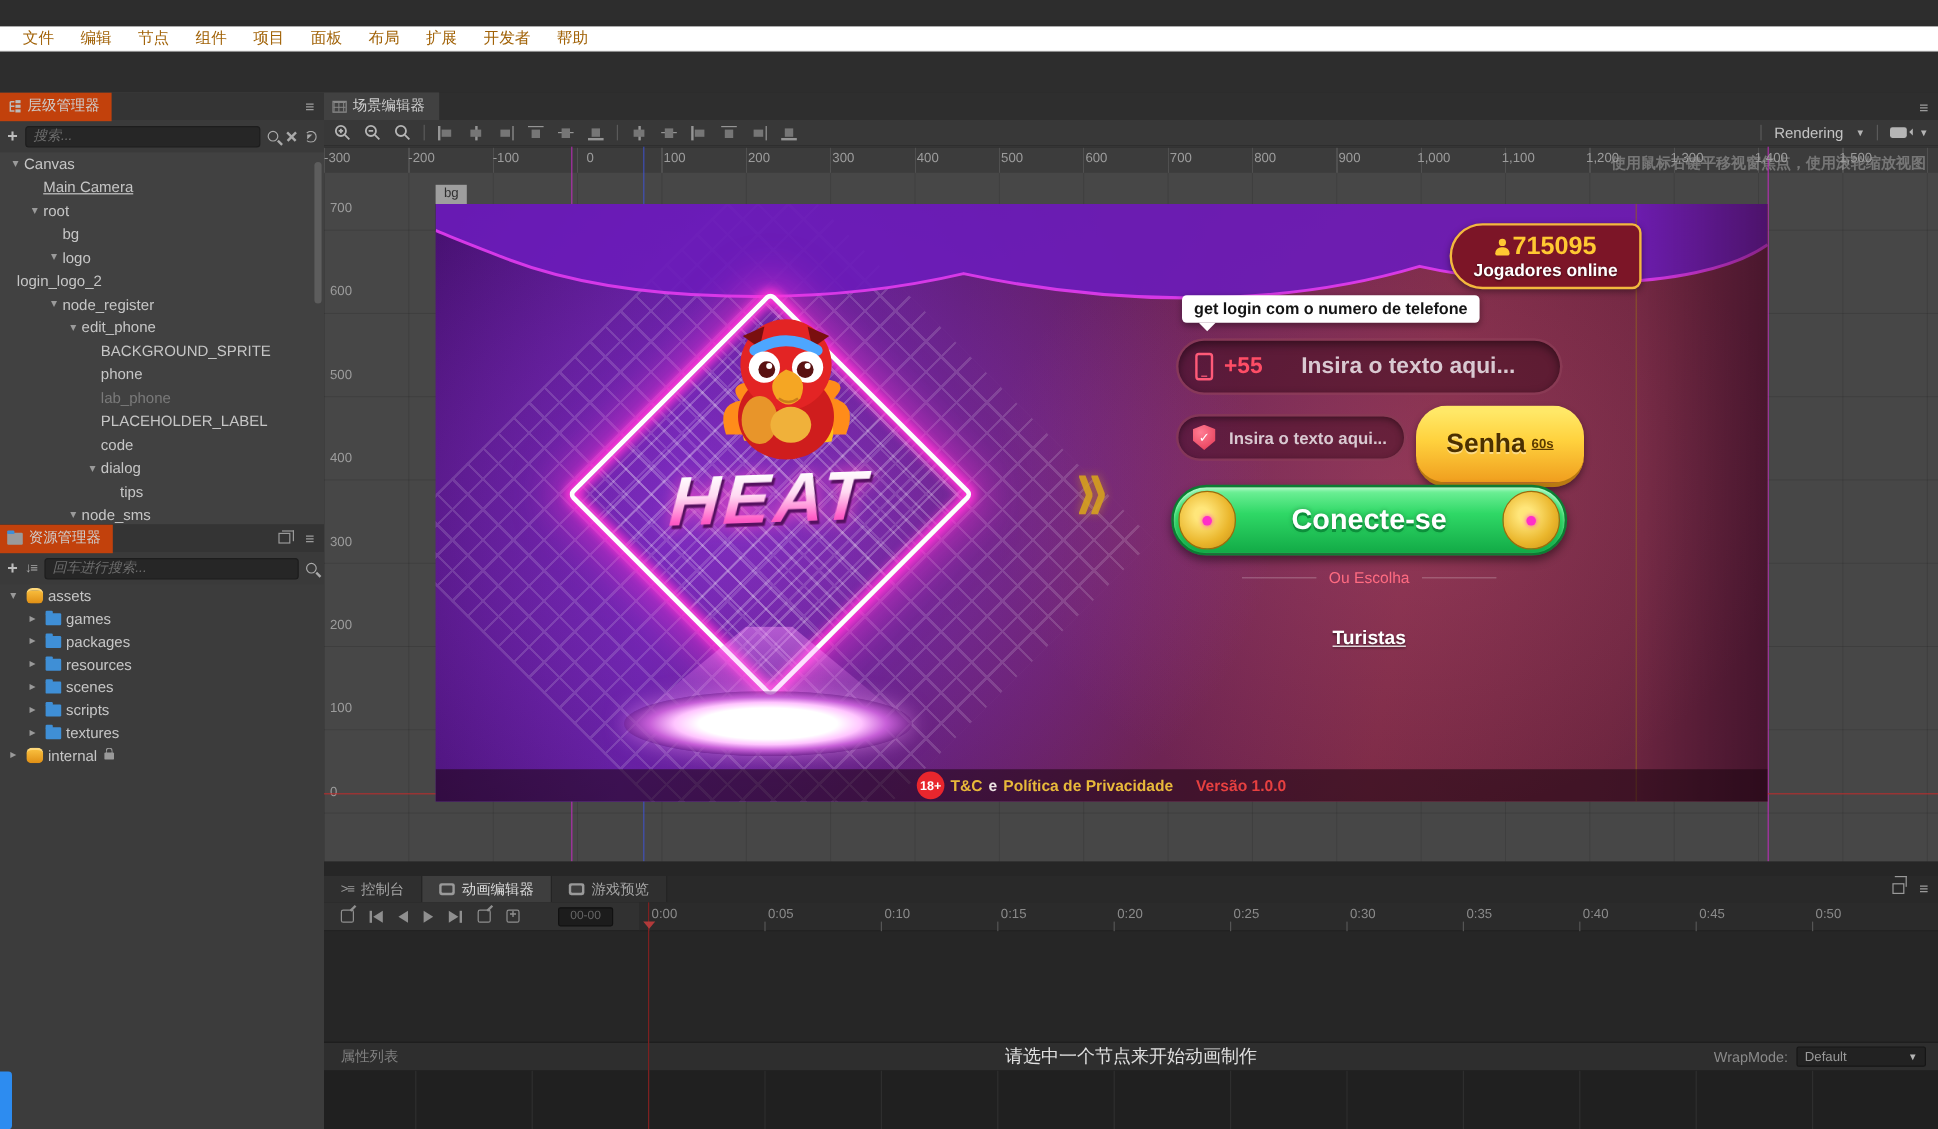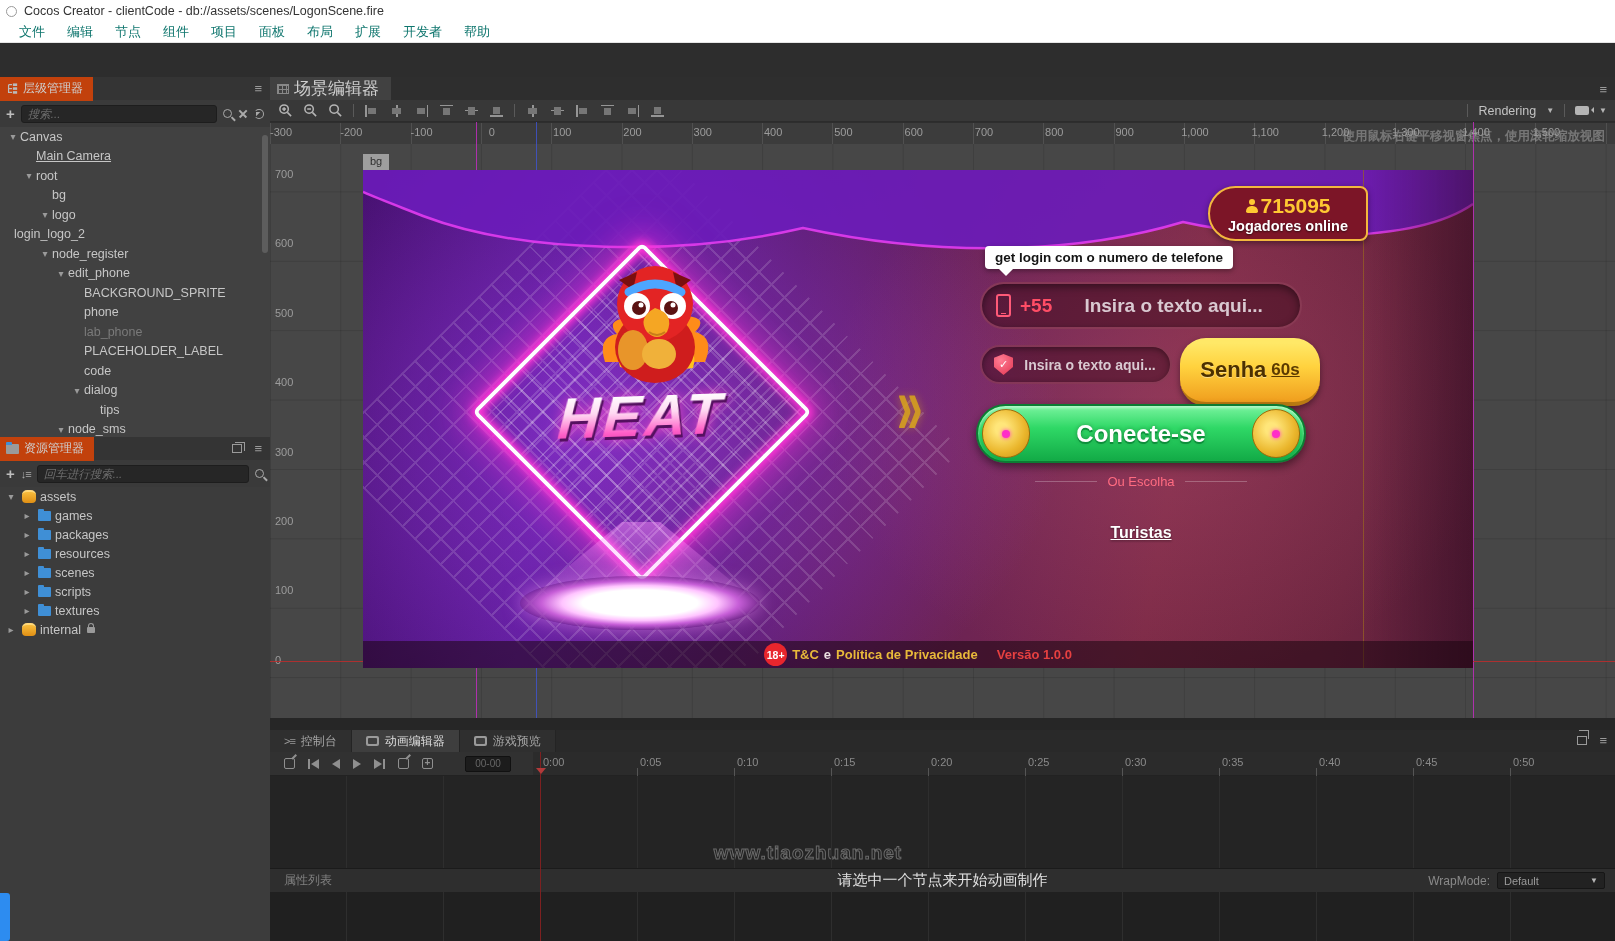--- a/index.html
+++ b/index.html
@@ -8,21 +8,21 @@
   .app { position:relative; width:1615px; height:941px; background:#2d2d2d; }
   .abs { position:absolute; }
 
   
   .titlebar { left:0; top:0; width:1615px; height:22px; background:#ffffff;
     display:flex; align-items:center; padding-left:6px; gap:7px; }
   .title-ic { width:11px; height:11px; border:1.5px solid #9a9a9a; border-radius:50%; }
   .titlebar span { font-size:12.5px; color:#333; }
   .menubar { left:0; top:22px; width:1615px; height:21px; background:#ffffff;
     display:flex; align-items:center; padding-left:8px; border-bottom:1px solid #e5e5e5;}
-  .menubar .mi { font-size:13px; color:#0f766e; padding:0 11px; cursor:default; }
+  .menubar .mi { font-size:13px; color:#a16207; padding:0 11px; cursor:default; }
 
   
   .toolbar { left:0; top:43px; width:1615px; height:34px; background:#2d2d2d; }
   .tbgroup { display:flex; background:#3a3a3a; border-radius:4px; overflow:hidden; }
   .tbtn { width:34px; height:26px; display:flex; align-items:center; justify-content:center;
     background:#484848; border-right:1px solid #3a3a3a; }
   .tbtn:last-child{border-right:none;}
   .tbtn.active { background:#5c5c5c; }
   .tools { left:28px; top:47px; display:flex; gap:26px; align-items:center; }
   .btn3d { width:36px; height:26px; background:#4a4a4a; border-radius:4px; color:#c9c9c9;
@@ -70,21 +70,21 @@
   .i-cross { width:10px; height:10px; position:relative; }
   .i-cross::before,.i-cross::after{ content:''; position:absolute; background:#aaa; }
   .i-cross::before{ left:0; top:4.5px; width:10px; height:1.5px; transform:rotate(45deg);}
   .i-cross::after{ left:0; top:4.5px; width:10px; height:1.5px; transform:rotate(-45deg);}
   .i-refresh { width:10px; height:10px; border:1.5px solid #aaa; border-radius:50%; border-left-color:transparent; position:relative; }
   .i-refresh::after{ content:''; position:absolute; left:-2px; top:-1px; border:3px solid transparent; border-right-color:#aaa; transform:rotate(45deg); }
   .i-sort { color:#aaa; font-size:11px; letter-spacing:-1px; }
 
   
   .scene-tabbar { left:270px; top:77px; width:1345px; height:23px; background:#2e2e2e; display:flex; }
-  .scene-tab { height:23px; background:#414141; display:flex; align-items:center; gap:5px; padding:0 12px 0 7px; color:#cfcfcf; font-size:17px; }
+  .scene-tab { height:23px; background:#414141; display:flex; align-items:center; gap:5px; padding:0 12px 0 7px; color:#cfcfcf; font-size:12px; }
   .grid-ic { width:12px; height:10px; background:linear-gradient(#888 1px,transparent 1px),linear-gradient(90deg,#888 1px,transparent 1px); background-size:4px 4px; border:1px solid #888; }
   .scene-toolbar { left:270px; top:100px; width:1345px; height:22px; background:#383838; display:flex; align-items:center; padding:0 8px; gap:10px; border-bottom:1px solid #2c2c2c;}
   .stb-div { width:1px; height:13px; background:#5a5a5a; }
   .al { width:15px; height:12px; position:relative; opacity:.75; }
   .al::before { content:''; position:absolute; background:#b5b5b5; }
   .al::after  { content:''; position:absolute; background:#8b8b8b; }
   .al-l::before{ left:1px; top:0; width:1.5px; height:12px; } .al-l::after{ left:4px; top:3px; width:8px; height:6px; }
   .al-cv::before{ left:7px; top:0; width:1.5px; height:12px; } .al-cv::after{ left:3px; top:3px; width:9px; height:6px; }
   .al-r::before{ right:1px; top:0; width:1.5px; height:12px; } .al-r::after{ left:3px; top:3px; width:8px; height:6px; }
   .al-t::before{ left:1px; top:0; width:13px; height:1.5px; } .al-t::after{ left:4px; top:3px; width:7px; height:7px; }
@@ -165,21 +165,21 @@
     box-shadow:inset 0 2px 6px rgba(0,0,0,.4); display:flex; align-items:center; padding:0 12px; gap:9px; }
   .shield-ic { width:19px; height:21px; background:radial-gradient(circle at 35% 30%,#ff7d94,#e23450);
     clip-path:polygon(50% 0,100% 18%,100% 62%,50% 100%,0 62%,0 18%); position:relative;
     display:flex; align-items:center; justify-content:center; color:#fff; font-size:11px; font-weight:bold; flex:none;}
   .code-text { color:#d9c9d1; font-size:14px; font-weight:bold; flex:1; text-align:center; }
   .btn-senha { left:817px; top:168px; width:140px; height:68px; border-radius:26px;
     background:linear-gradient(#ffe867 8%,#ffd23e 45%,#f09e1e 100%);
     border-bottom:4px solid #b97a12; box-shadow:0 3px 6px rgba(0,0,0,.4);
     display:flex; align-items:center; justify-content:center; gap:5px; }
   .senha-t { color:#4c3000; font-size:22px; font-weight:900; text-shadow:0 1px 0 rgba(255,255,255,.4); }
-  .senha-s { color:#5b3a00; font-size:17px; font-weight:bold; margin-top:0;text-decoration:underline; }
+  .senha-s { color:#5b3a00; font-size:11px; font-weight:bold; margin-top:0;text-decoration:underline; }
   .btn-connect { left:613px; top:234px; width:330px; height:59px; border-radius:30px;
     background:linear-gradient(#6ff097 5%,#2fd866 40%,#12aa46 100%);
     border:2px solid #0c7c33; box-shadow:0 4px 8px rgba(0,0,0,.45), inset 0 2px 3px rgba(255,255,255,.5);
     display:flex; align-items:center; justify-content:center; position:absolute; }
   .connect-t { color:#ffffff; font-size:24px; font-weight:900;
     text-shadow:0 2px 0 #0d8f3b, 0 0 4px rgba(0,0,0,.3); }
   .orn { position:absolute; top:3px; width:48px; height:49px; border-radius:24px;
     background:radial-gradient(circle at 40% 40%,#ffe67a 15%,#eab62c 60%,#c78c12 100%);
     border:1px solid #9c6c0c; }
   .orn::after{ content:''; position:absolute; left:19px; top:20px; width:8px; height:8px; border-radius:50%; background:#ff2ec8; box-shadow:0 0 4px #ff2ec8; }
@@ -233,24 +233,20 @@
   .playhead { position:absolute; left:270px; top:34px; width:1px; height:189px; background:#7d2020; }
   .ph-tri { position:absolute; left:266px; top:50px; border:5px solid transparent; border-top:6px solid #b23a3a; }
 
   svg { display:block; }
 </style>
 </head>
 <body>
 
 <div class="app">
 
-  <div class="abs titlebar">
-    <div class="title-ic"></div>
-    <span>Cocos Creator - clientCode - db://assets/scenes/LogonScene.fire</span>
-  </div>
 
   <div class="abs menubar" id="menu-bar">
       <span class="mi">文件</span>
       <span class="mi">编辑</span>
       <span class="mi">节点</span>
       <span class="mi">组件</span>
       <span class="mi">项目</span>
       <span class="mi">面板</span>
       <span class="mi">布局</span>
       <span class="mi">扩展</span>
@@ -722,36 +718,20 @@
           <div class="vline" style="left: 686px; top: 16px; height: 8px; background: rgb(85, 85, 85);"></div>
           <span style="left: 786px;">0:40</span>
           <div class="vline" style="left: 783px; top: 16px; height: 8px; background: rgb(85, 85, 85);"></div>
           <span style="left: 883px;">0:45</span>
           <div class="vline" style="left: 880px; top: 16px; height: 8px; background: rgb(85, 85, 85);"></div>
           <span style="left: 980px;">0:50</span>
           <div class="vline" style="left: 977px; top: 16px; height: 8px; background: rgb(85, 85, 85);"></div>
         </div>
     </div>
 
-    <div class="t-content" id="t-content">
-      <span class="watermark">www.tiaozhuan.net</span>
-    <div class="vline" style="left: 76px;"></div>
-        <div class="vline" style="left: 173px;"></div>
-        <div class="vline" style="left: 270px;"></div>
-        <div class="vline" style="left: 367px;"></div>
-        <div class="vline" style="left: 464px;"></div>
-        <div class="vline" style="left: 561px;"></div>
-        <div class="vline" style="left: 658px;"></div>
-        <div class="vline" style="left: 755px;"></div>
-        <div class="vline" style="left: 852px;"></div>
-        <div class="vline" style="left: 949px;"></div>
-        <div class="vline" style="left: 1046px;"></div>
-        <div class="vline" style="left: 1143px;"></div>
-        <div class="vline" style="left: 1240px;"></div>
-      </div>
 
     <div class="prop-strip">
       <span class="prop-lbl">属性列表</span>
       <span class="empty-hint">请选中一个节点来开始动画制作</span>
       <span class="wrap">
         <span>WrapMode:</span>
         <span class="wrap-dd">
           <span>Default</span>
           <span class="caret">▼</span>
         </span>

